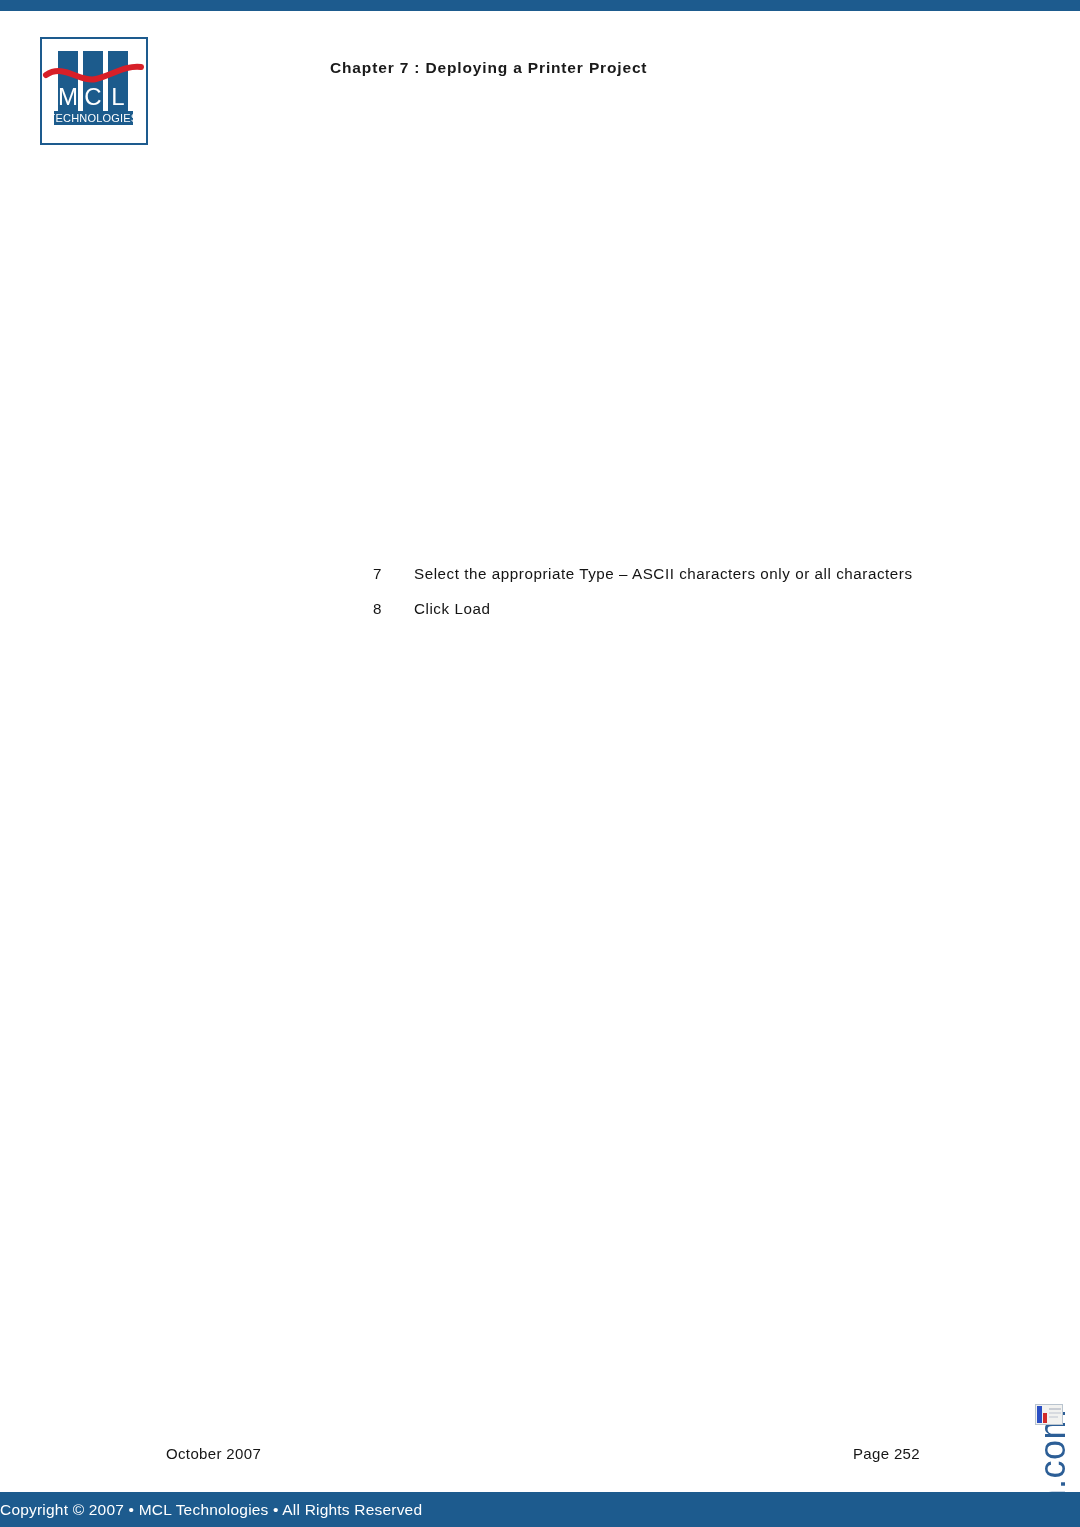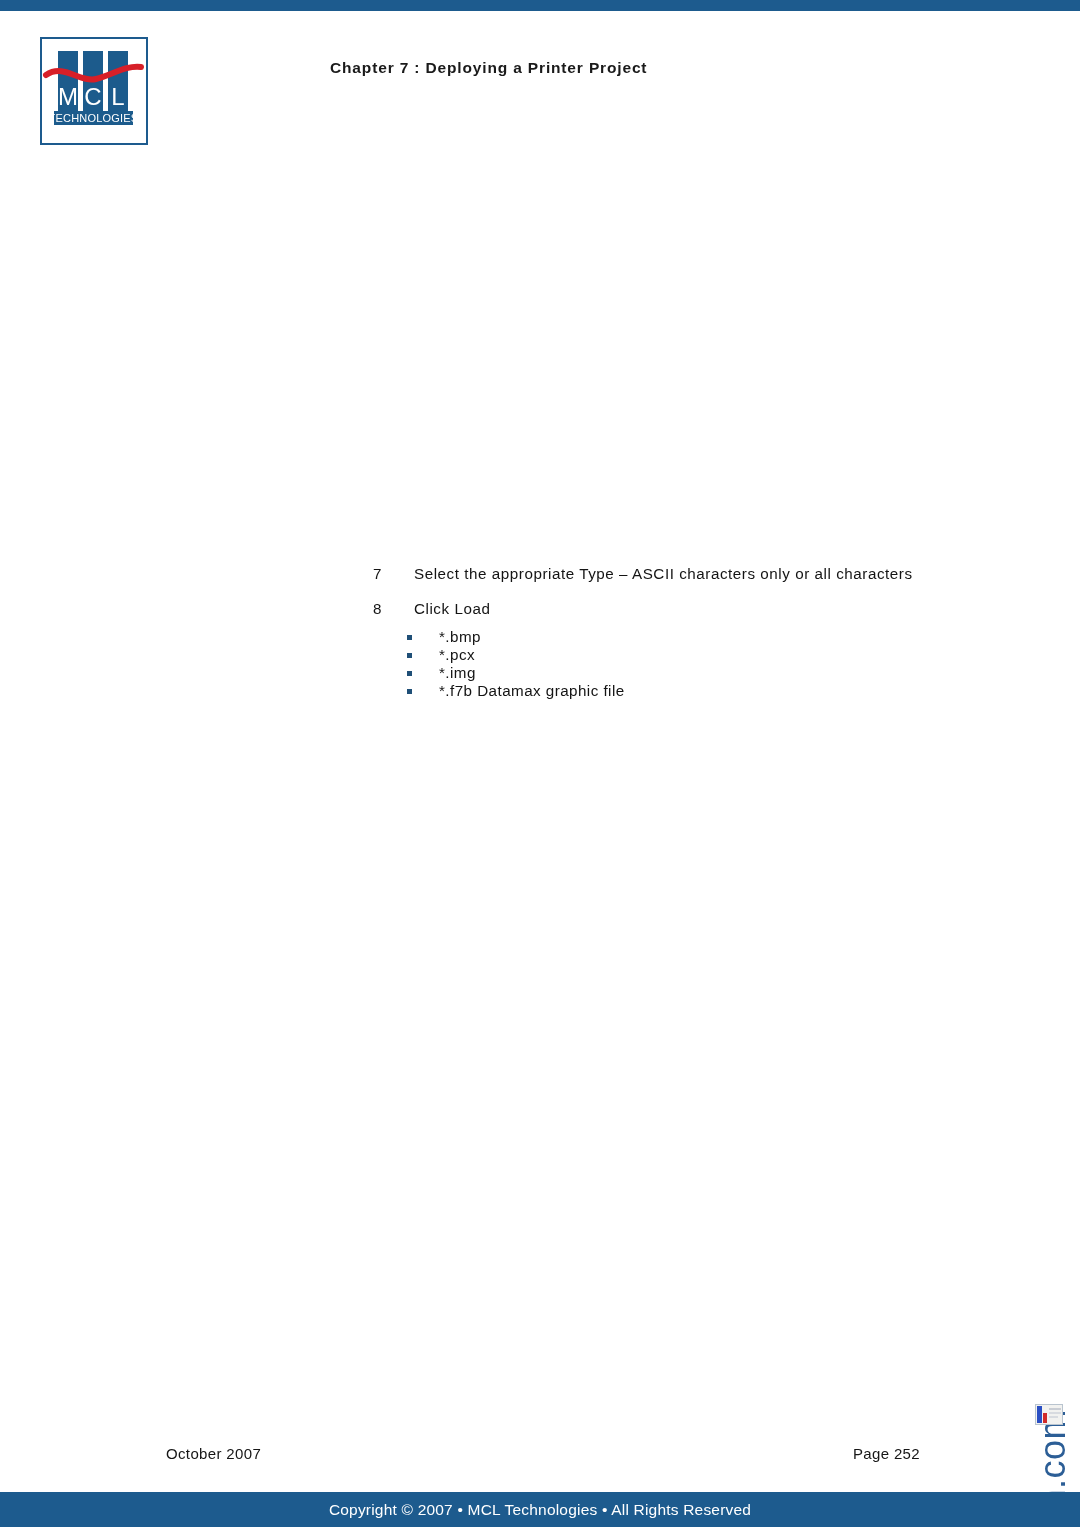--- a/index.html
+++ b/index.html
@@ -34,21 +34,20 @@
     height: 35px;
     background: #1d5b8e;
   }
   .bottom-band-text {
     position: absolute;
     left: 0;
     top: 0;
     width: 1080px;
     height: 35px;
     line-height: 35px;
-    text-align: center;
     color: #ffffff;
     font-size: 15.5px;
     letter-spacing: 0.2px;
     font-family: "Liberation Sans", sans-serif;
   }
 
   
   .logo-box {
     position: absolute;
     left: 40px;
@@ -231,38 +230,20 @@
     <span class="num">7</span>
     <span>Select the appropriate Type – ASCII characters only or all characters</span>
   </div>
 
   <div class="step" style="margin-top:14px;">
     <span class="num">8</span>
     <span>Click Load</span>
   </div>
 
 
-  <ul class="bullet-list">
-    <li>
-      <span class="sq"></span>
-      <span>*.bmp</span>
-    </li>
-    <li>
-      <span class="sq"></span>
-      <span>*.pcx</span>
-    </li>
-    <li>
-      <span class="sq"></span>
-      <span>*.img</span>
-    </li>
-    <li>
-      <span class="sq"></span>
-      <span>*.f7b Datamax graphic file</span>
-    </li>
-  </ul>
 </div>
 
 <div class="watermark">www.mcl-collection.com</div>
 
 <div class="wm-badge">
   <span class="b1"></span>
   <span class="b2"></span>
   <span class="b3"></span>
   <span class="b4"></span>
   <span class="b5"></span>

